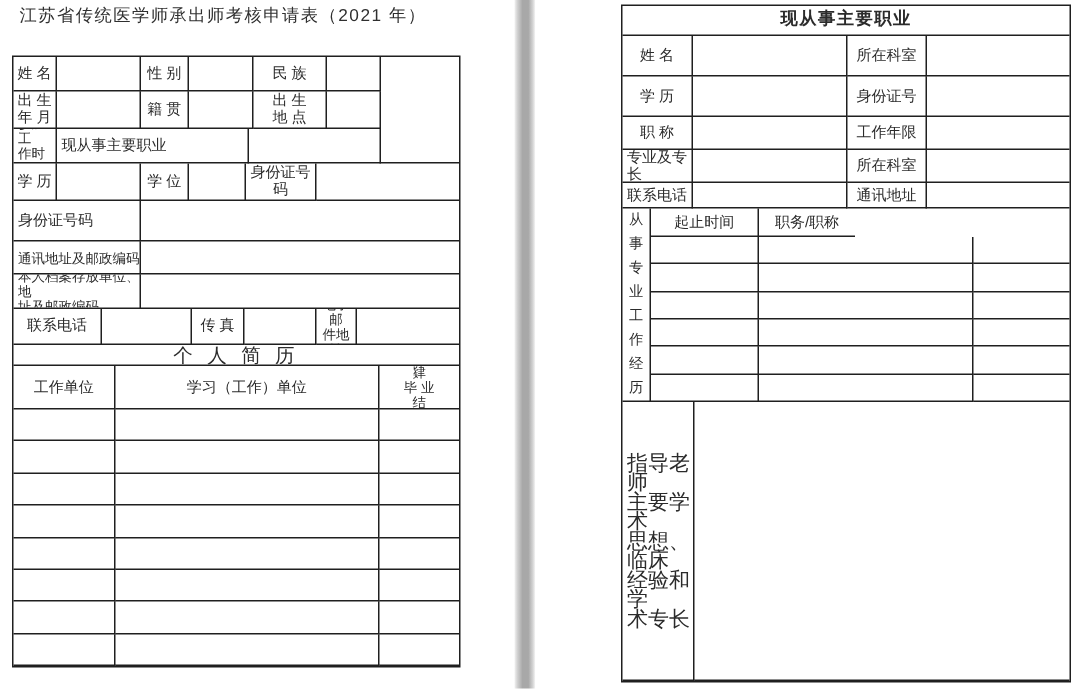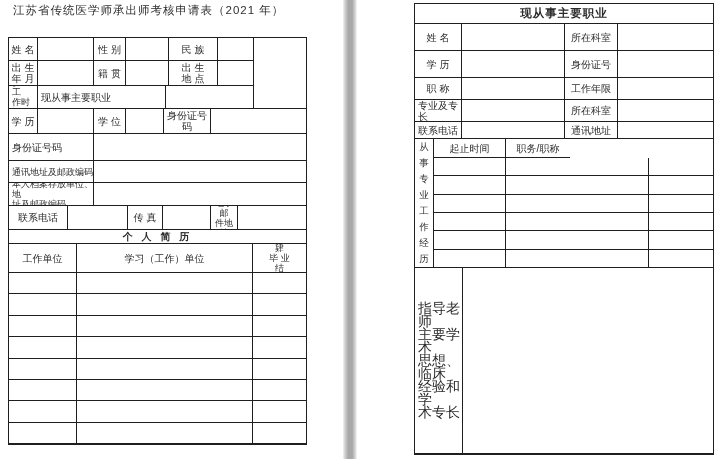--- a/index.html
+++ b/index.html
@@ -31,21 +31,21 @@
     display:flex; align-items:center; justify-content:center; text-align:center;
     font-size:10px; line-height:11px; color:var(--ink); white-space:pre-line; overflow:hidden;
   }
   .nr { border-right:none; }
   .la { justify-content:flex-start; text-align:left; padding-left:3px; }
   .sm { font-size:9px;  line-height:10px; }
   .band { display:flex; }
   .vcol { display:flex; flex-direction:column; }
   .fill { flex:1; min-height:0; }
   .title-cell { font-weight:bold; font-size:11.5px; letter-spacing:1px; }
-  .sec-hdr { letter-spacing:3px; font-size:10px;font-weight:bold; }
+  .sec-hdr { letter-spacing:3px; font-size:13px; }
   .vlabel { font-size:9.5px; line-height:16px; letter-spacing:0; }
   .wrap5 { font-size:14px; line-height:13px; }
 </style>
 </head>
 <body>
 
 <div class="page" id="page-left">
   <div class="doc-title">江苏省传统医学师承出师考核申请表（2021 年）</div>
 
   <div class="tbl" id="left-table">

